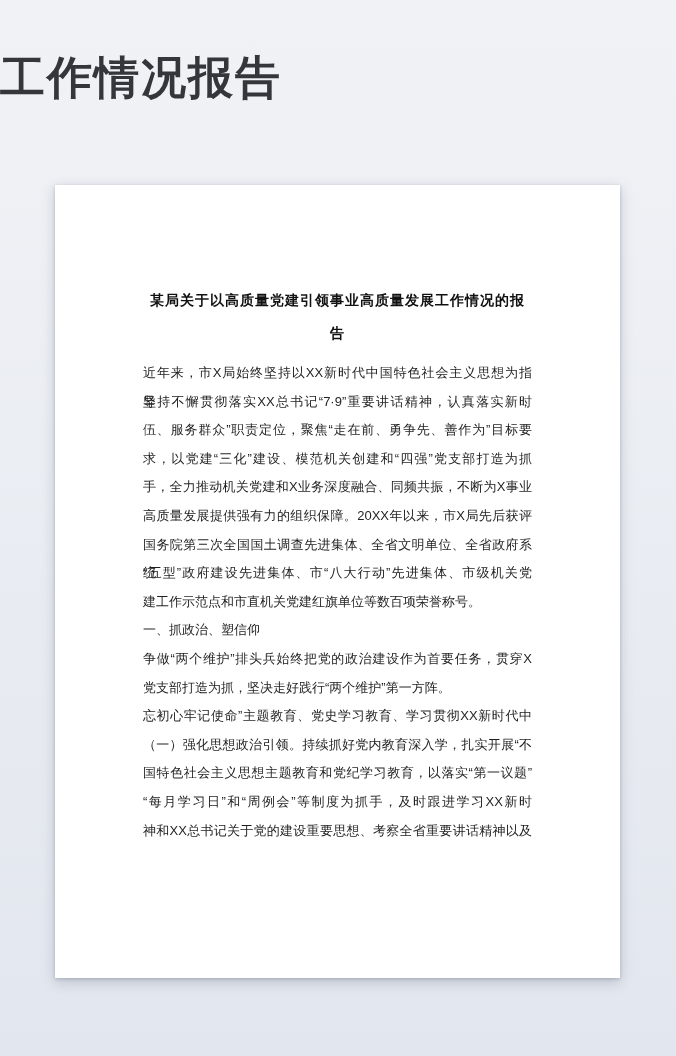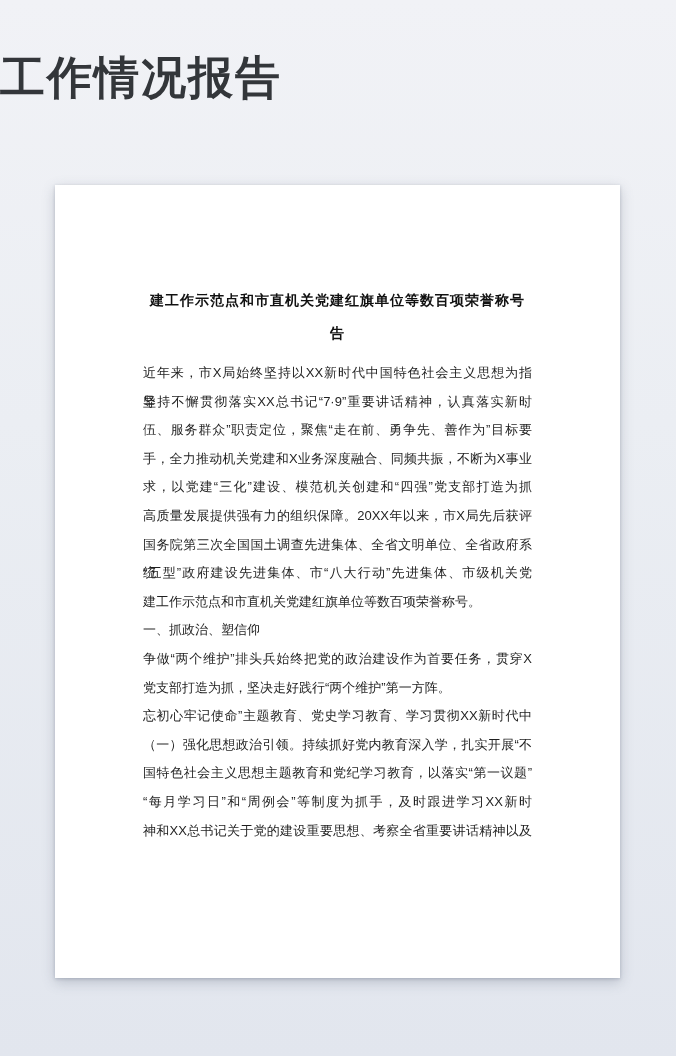--- a/index.html
+++ b/index.html
@@ -53,29 +53,29 @@
 </style>
 </head>
 <body>
 
 <div class="hero">
   <div class="hero-title">工作情况报告</div>
 </div>
 
 <div class="sheet">
   <div class="doc-title">
-    <div>建工作示范点和市直机关党建红旗单位等数百项荣誉称号</div>
+    <div>某局关于以高质量党建引领事业高质量发展工作情况的报</div>
     <div>告</div>
   </div>
   <div class="doc-body">
       <div class="line jl">近年来，市X局始终坚持以XX新时代中国特色社会主义思想为指导，</div>
       <div class="line jl">坚持不懈贯彻落实XX总书记“7·9”重要讲话精神，认真落实新时</div>
       <div class="line jl">伍、服务群众”职责定位，聚焦“走在前、勇争先、善作为”目标要</div>
+      <div class="line jl">求，以党建“三化”建设、模范机关创建和“四强”党支部打造为抓</div>
       <div class="line jl">手，全力推动机关党建和X业务深度融合、同频共振，不断为X事业</div>
-      <div class="line jl">求，以党建“三化”建设、模范机关创建和“四强”党支部打造为抓</div>
       <div class="line jl">高质量发展提供强有力的组织保障。20XX年以来，市X局先后获评</div>
       <div class="line jl">国务院第三次全国国土调查先进集体、全省文明单位、全省政府系统</div>
       <div class="line jl">“五型”政府建设先进集体、市“八大行动”先进集体、市级机关党</div>
       <div class="line">建工作示范点和市直机关党建红旗单位等数百项荣誉称号。</div>
       <div class="line">一、抓政治、塑信仰</div>
       <div class="line jl">争做“两个维护”排头兵始终把党的政治建设作为首要任务，贯穿X</div>
       <div class="line">党支部打造为抓，坚决走好践行“两个维护”第一方阵。</div>
       <div class="line jl">忘初心牢记使命”主题教育、党史学习教育、学习贯彻XX新时代中</div>
       <div class="line jl">（一）强化思想政治引领。持续抓好党内教育深入学，扎实开展“不</div>
       <div class="line jl">国特色社会主义思想主题教育和党纪学习教育，以落实“第一议题”</div>

